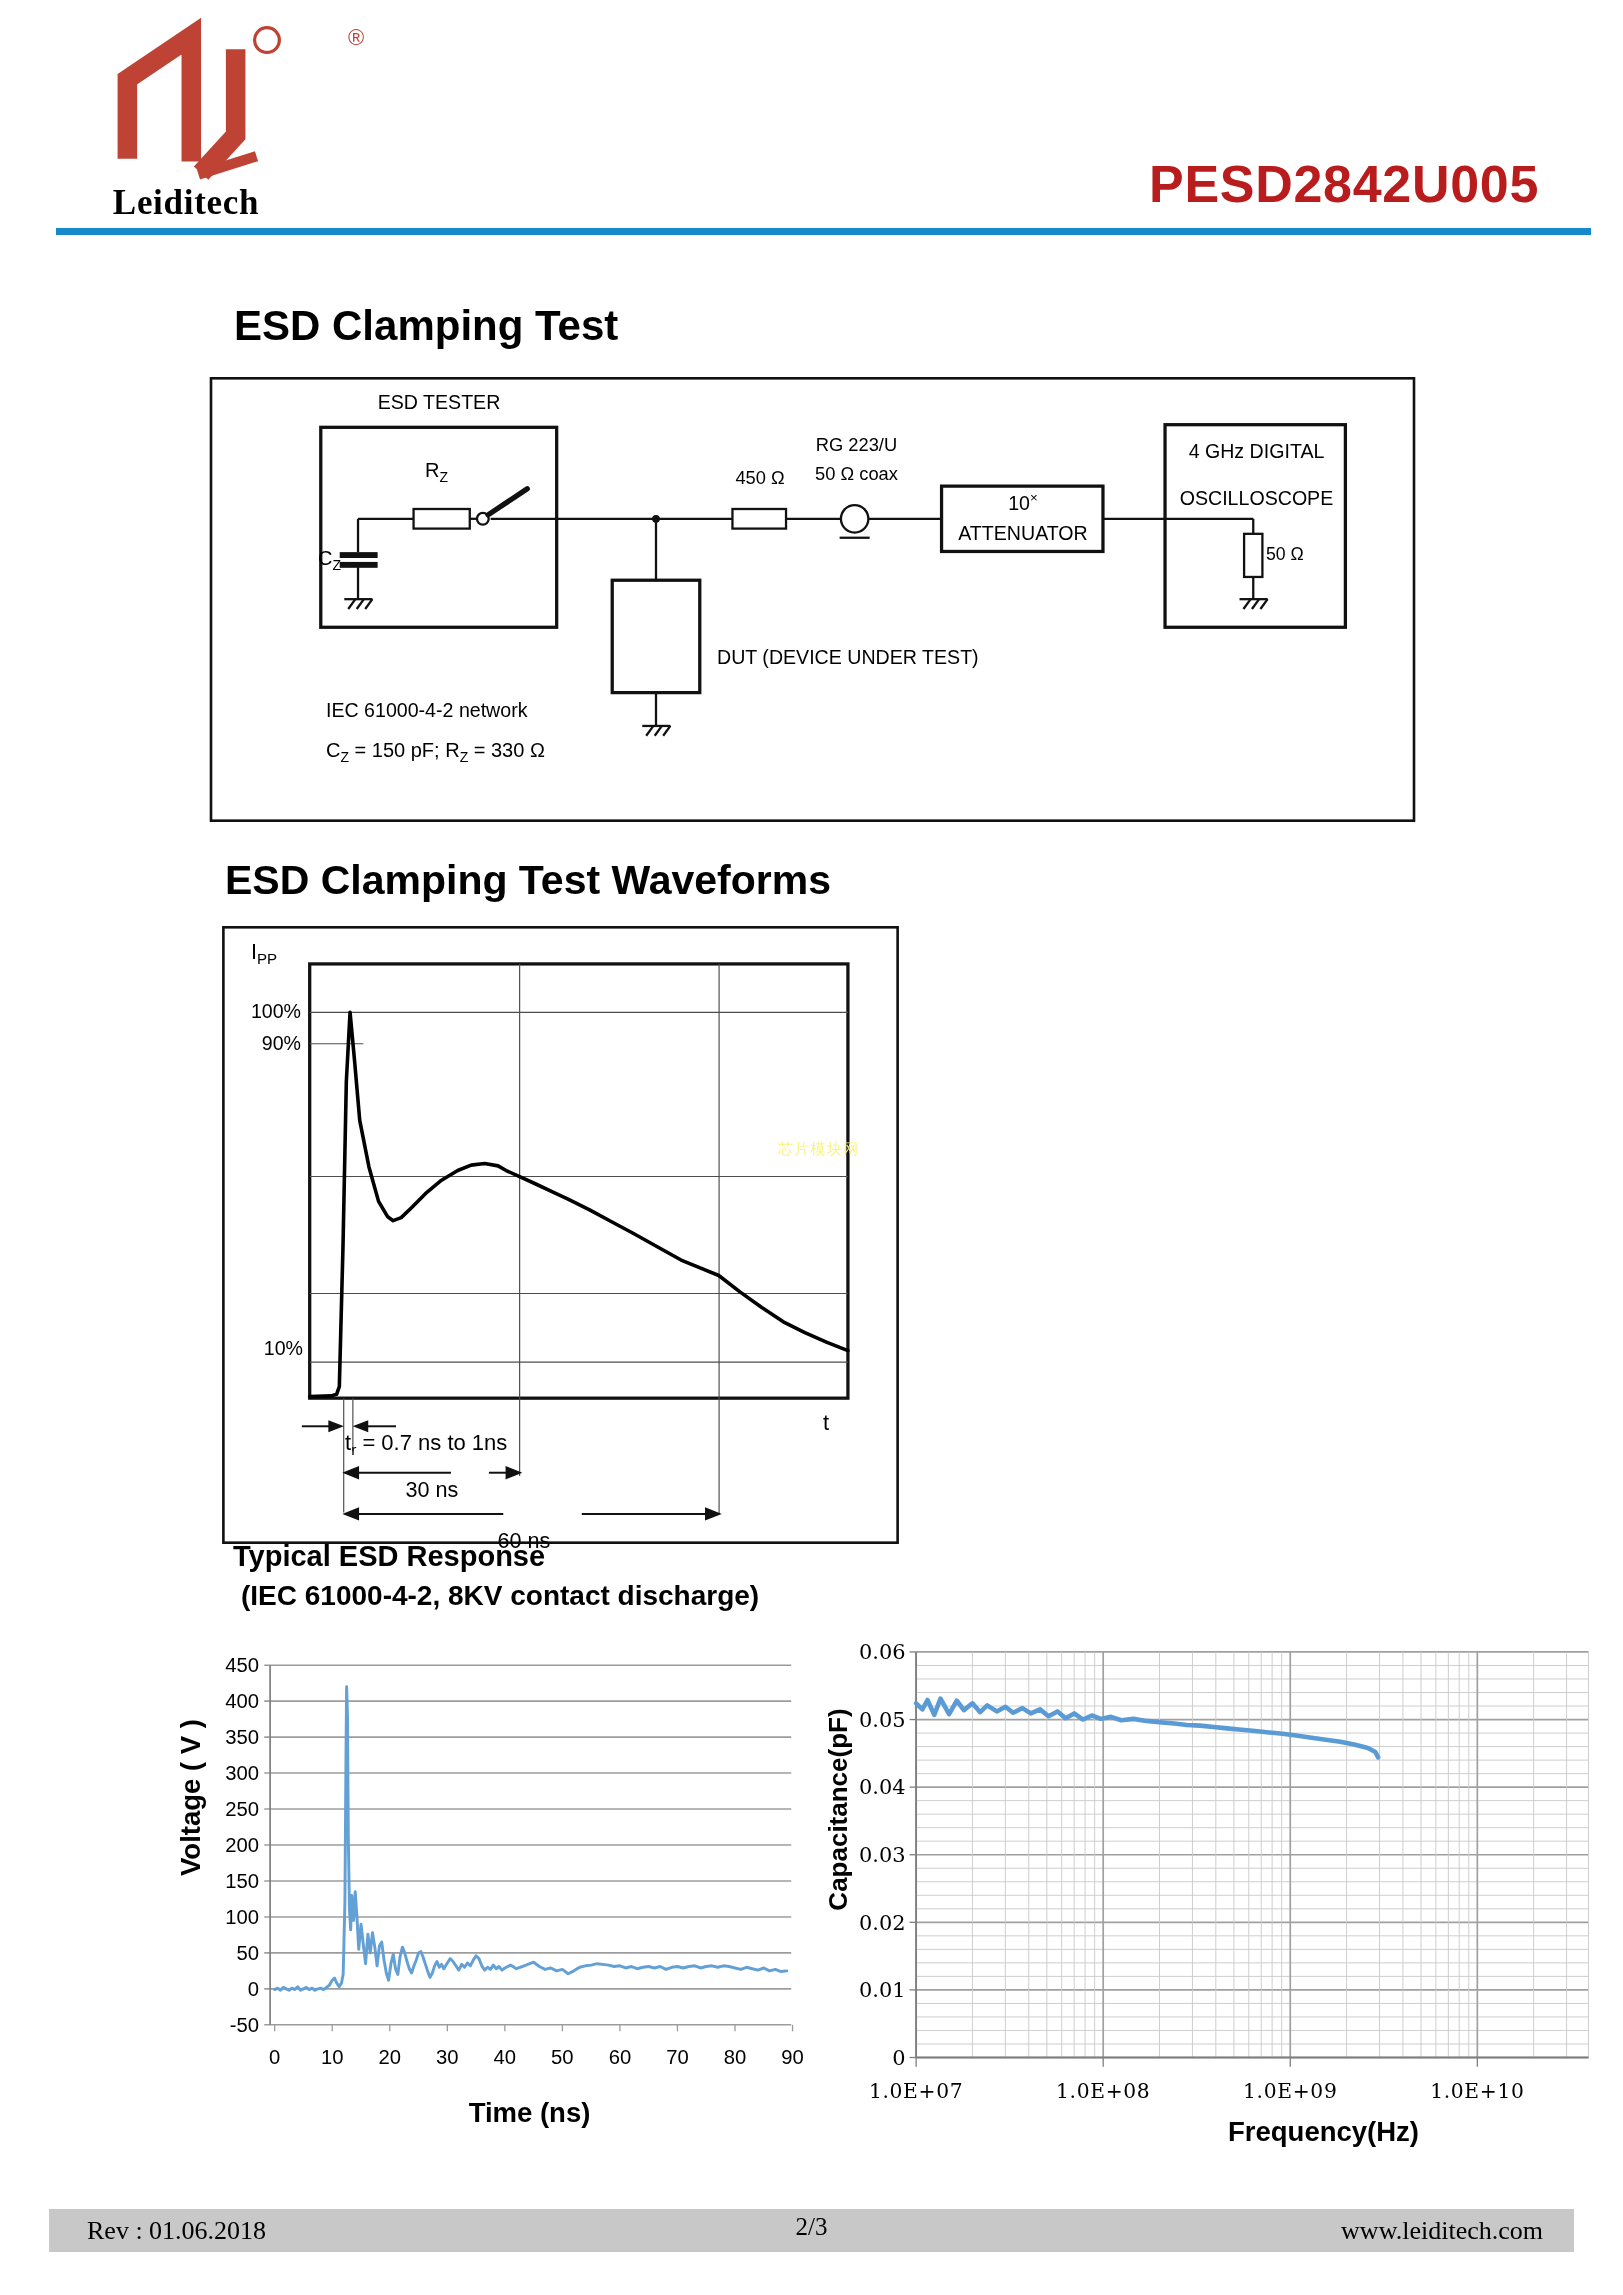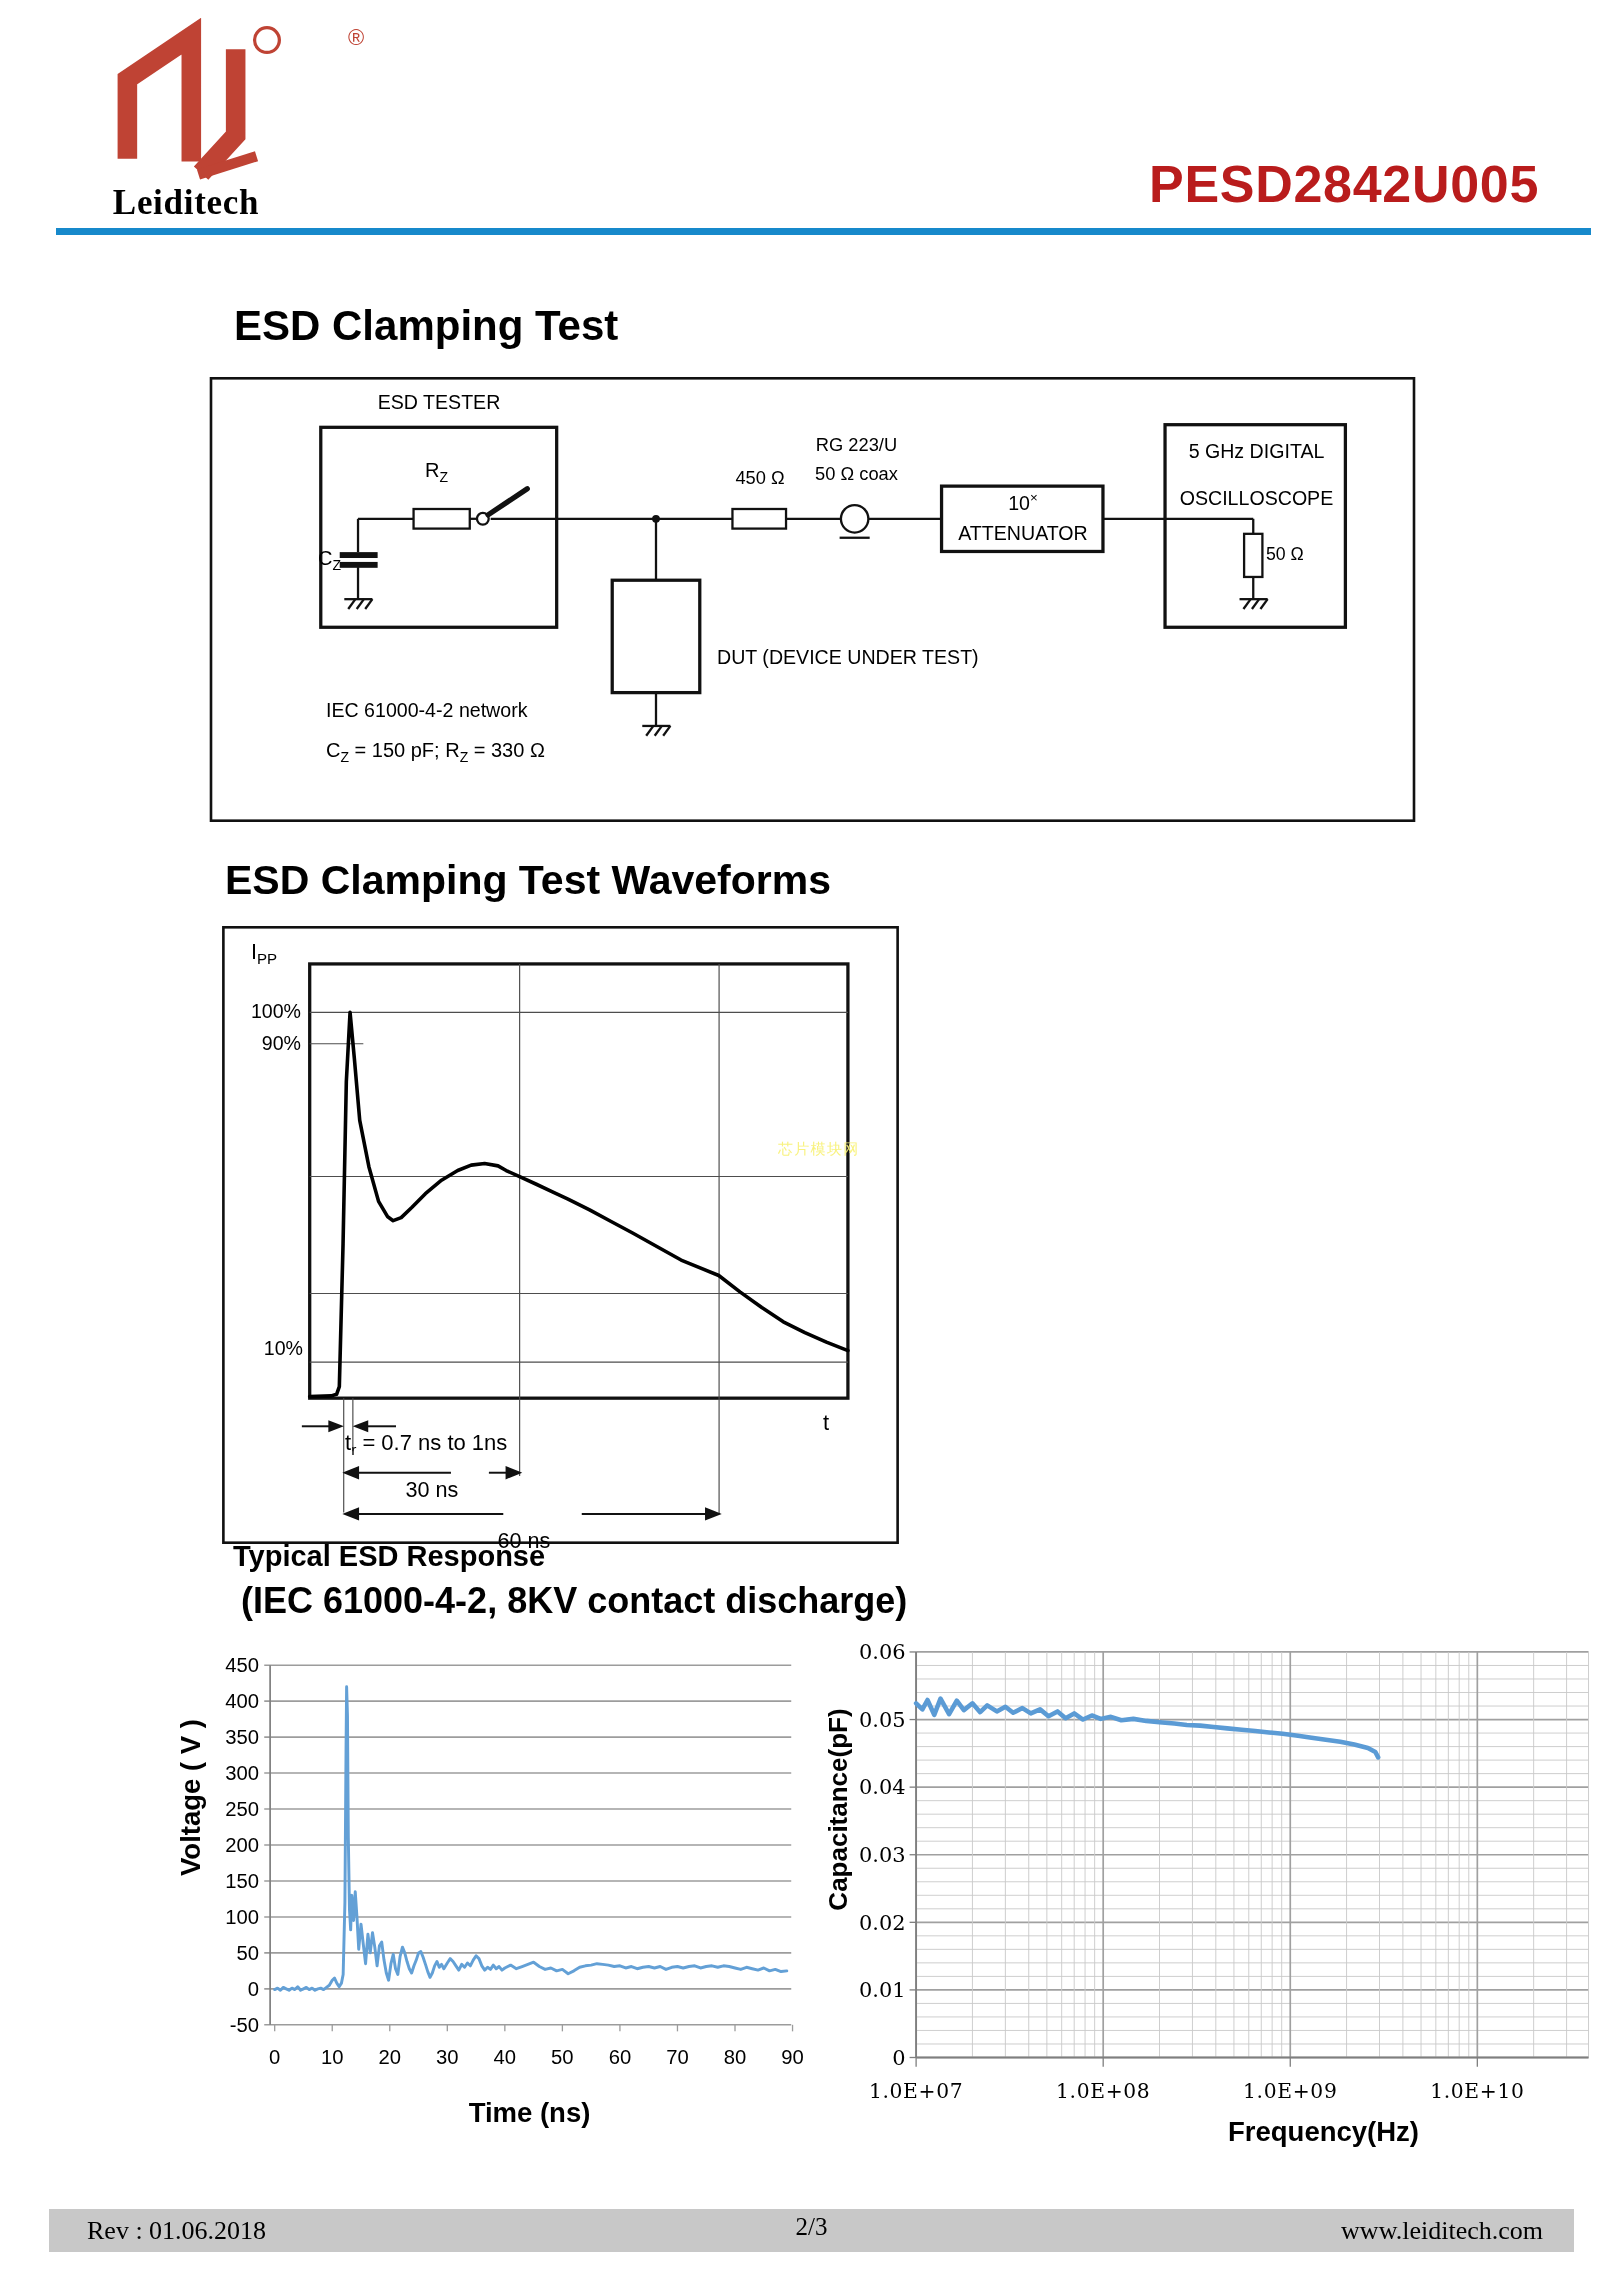--- a/index.html
+++ b/index.html
@@ -101,21 +101,21 @@
   <div class="abs" style="left:318px;top:547px;font-size:20px;">
     <span>C</span><sub class="sm">Z</sub></div>
   <div class="abs ctr" style="left:724px;top:467px;width:72px;font-size:18.3px;">450 Ω</div>
   <div class="abs ctr" style="left:801px;top:430px;width:111px;font-size:18.3px;line-height:29px;">
     <div>RG 223/U</div>
       <div>50 Ω coax</div>
     </div>
   <div class="abs ctr" style="left:942px;top:492px;width:162px;font-size:19.6px;">
     <span>10</span><sup class="sm">×</sup></div>
   <div class="abs ctr" style="left:942px;top:522px;width:162px;font-size:19.6px;">ATTENUATOR</div>
-  <div class="abs ctr" style="left:1166px;top:440px;width:181px;font-size:19.6px;">5 GHz DIGITAL</div>
+  <div class="abs ctr" style="left:1166px;top:440px;width:181px;font-size:19.6px;">4 GHz DIGITAL</div>
   <div class="abs ctr" style="left:1166px;top:487px;width:181px;font-size:19.6px;">OSCILLOSCOPE</div>
   <div class="abs" style="left:1266px;top:544px;font-size:17.7px;">50 Ω</div>
   <div class="abs" style="left:717px;top:646px;font-size:19.6px;">DUT (DEVICE UNDER TEST)</div>
   <div class="abs" style="left:326px;top:699px;font-size:19.6px;">IEC 61000-4-2 network</div>
   <div class="abs" style="left:326px;top:739px;font-size:20px;">
     <span>C</span><sub class="sm">Z</sub><span> = 150 pF; R</span><sub class="sm">Z</sub><span> = 330 Ω</span></div>
 
   <div class="abs hd" style="left:225px;top:857px;font-size:41px;">ESD Clamping Test Waveforms</div>
 
   <svg id="svg-wave" style="left:222px;top:926px" width="677" height="618" viewBox="340 1415 1035 945">
@@ -169,21 +169,21 @@
   <div class="abs rgt" style="left:245px;top:1032px;width:56px;font-size:19.6px;">90%</div>
   <div class="abs rgt" style="left:247px;top:1337px;width:56px;font-size:19.6px;">10%</div>
   <div class="abs" style="left:345px;top:1430px;font-size:22px;">
     <span>t</span><sub class="sm">r</sub><span> = 0.7 ns to 1ns</span></div>
   <div class="abs ctr" style="left:386px;top:1477px;width:92px;font-size:21.6px;">30 ns</div>
   <div class="abs ctr" style="left:478px;top:1528px;width:92px;font-size:21.6px;">60 ns</div>
   <div class="abs" style="left:823px;top:1410px;font-size:22px;">t</div>
   <div class="abs" style="left:778px;top:1140px;font-size:15px;color:#f8f172;opacity:.9;letter-spacing:1.3px;">芯片模块网</div>
 
   <div class="abs hd" style="left:233px;top:1540px;font-size:29px;">Typical ESD Response</div>
-  <div class="abs hd" style="left:241px;top:1580px;font-size:36px;">(IEC 61000-4-2, 8KV contact discharge)</div>
+  <div class="abs hd" style="left:241px;top:1580px;font-size:28px;">(IEC 61000-4-2, 8KV contact discharge)</div>
   <div class="abs vlabel" style="left:175px;top:1938px;width:281px;font-size:27.5px;">Voltage ( V )</div>
   <div class="abs hd ctr" style="left:366px;top:2097px;width:327px;font-size:27.5px;">Time (ns)</div>
   <svg id="svg-esd" style="left:157px;top:1635px" width="680" height="471" viewBox="240 2500 1040 720">
       <line x1="404" y1="2546" x2="1210" y2="2546" stroke="#9c9c9c" stroke-width="2.4"></line>
       <text x="396" y="2557" fill="#000" text-anchor="end" font-size="31" font-family="Liberation Sans, sans-serif">450</text>
       <line x1="404" y1="2601" x2="1210" y2="2601" stroke="#9c9c9c" stroke-width="2.4"></line>
       <text x="396" y="2612" fill="#000" text-anchor="end" font-size="31" font-family="Liberation Sans, sans-serif">400</text>
       <line x1="404" y1="2656" x2="1210" y2="2656" stroke="#9c9c9c" stroke-width="2.4"></line>
       <text x="396" y="2667" fill="#000" text-anchor="end" font-size="31" font-family="Liberation Sans, sans-serif">350</text>
       <line x1="404" y1="2711" x2="1210" y2="2711" stroke="#9c9c9c" stroke-width="2.4"></line>

